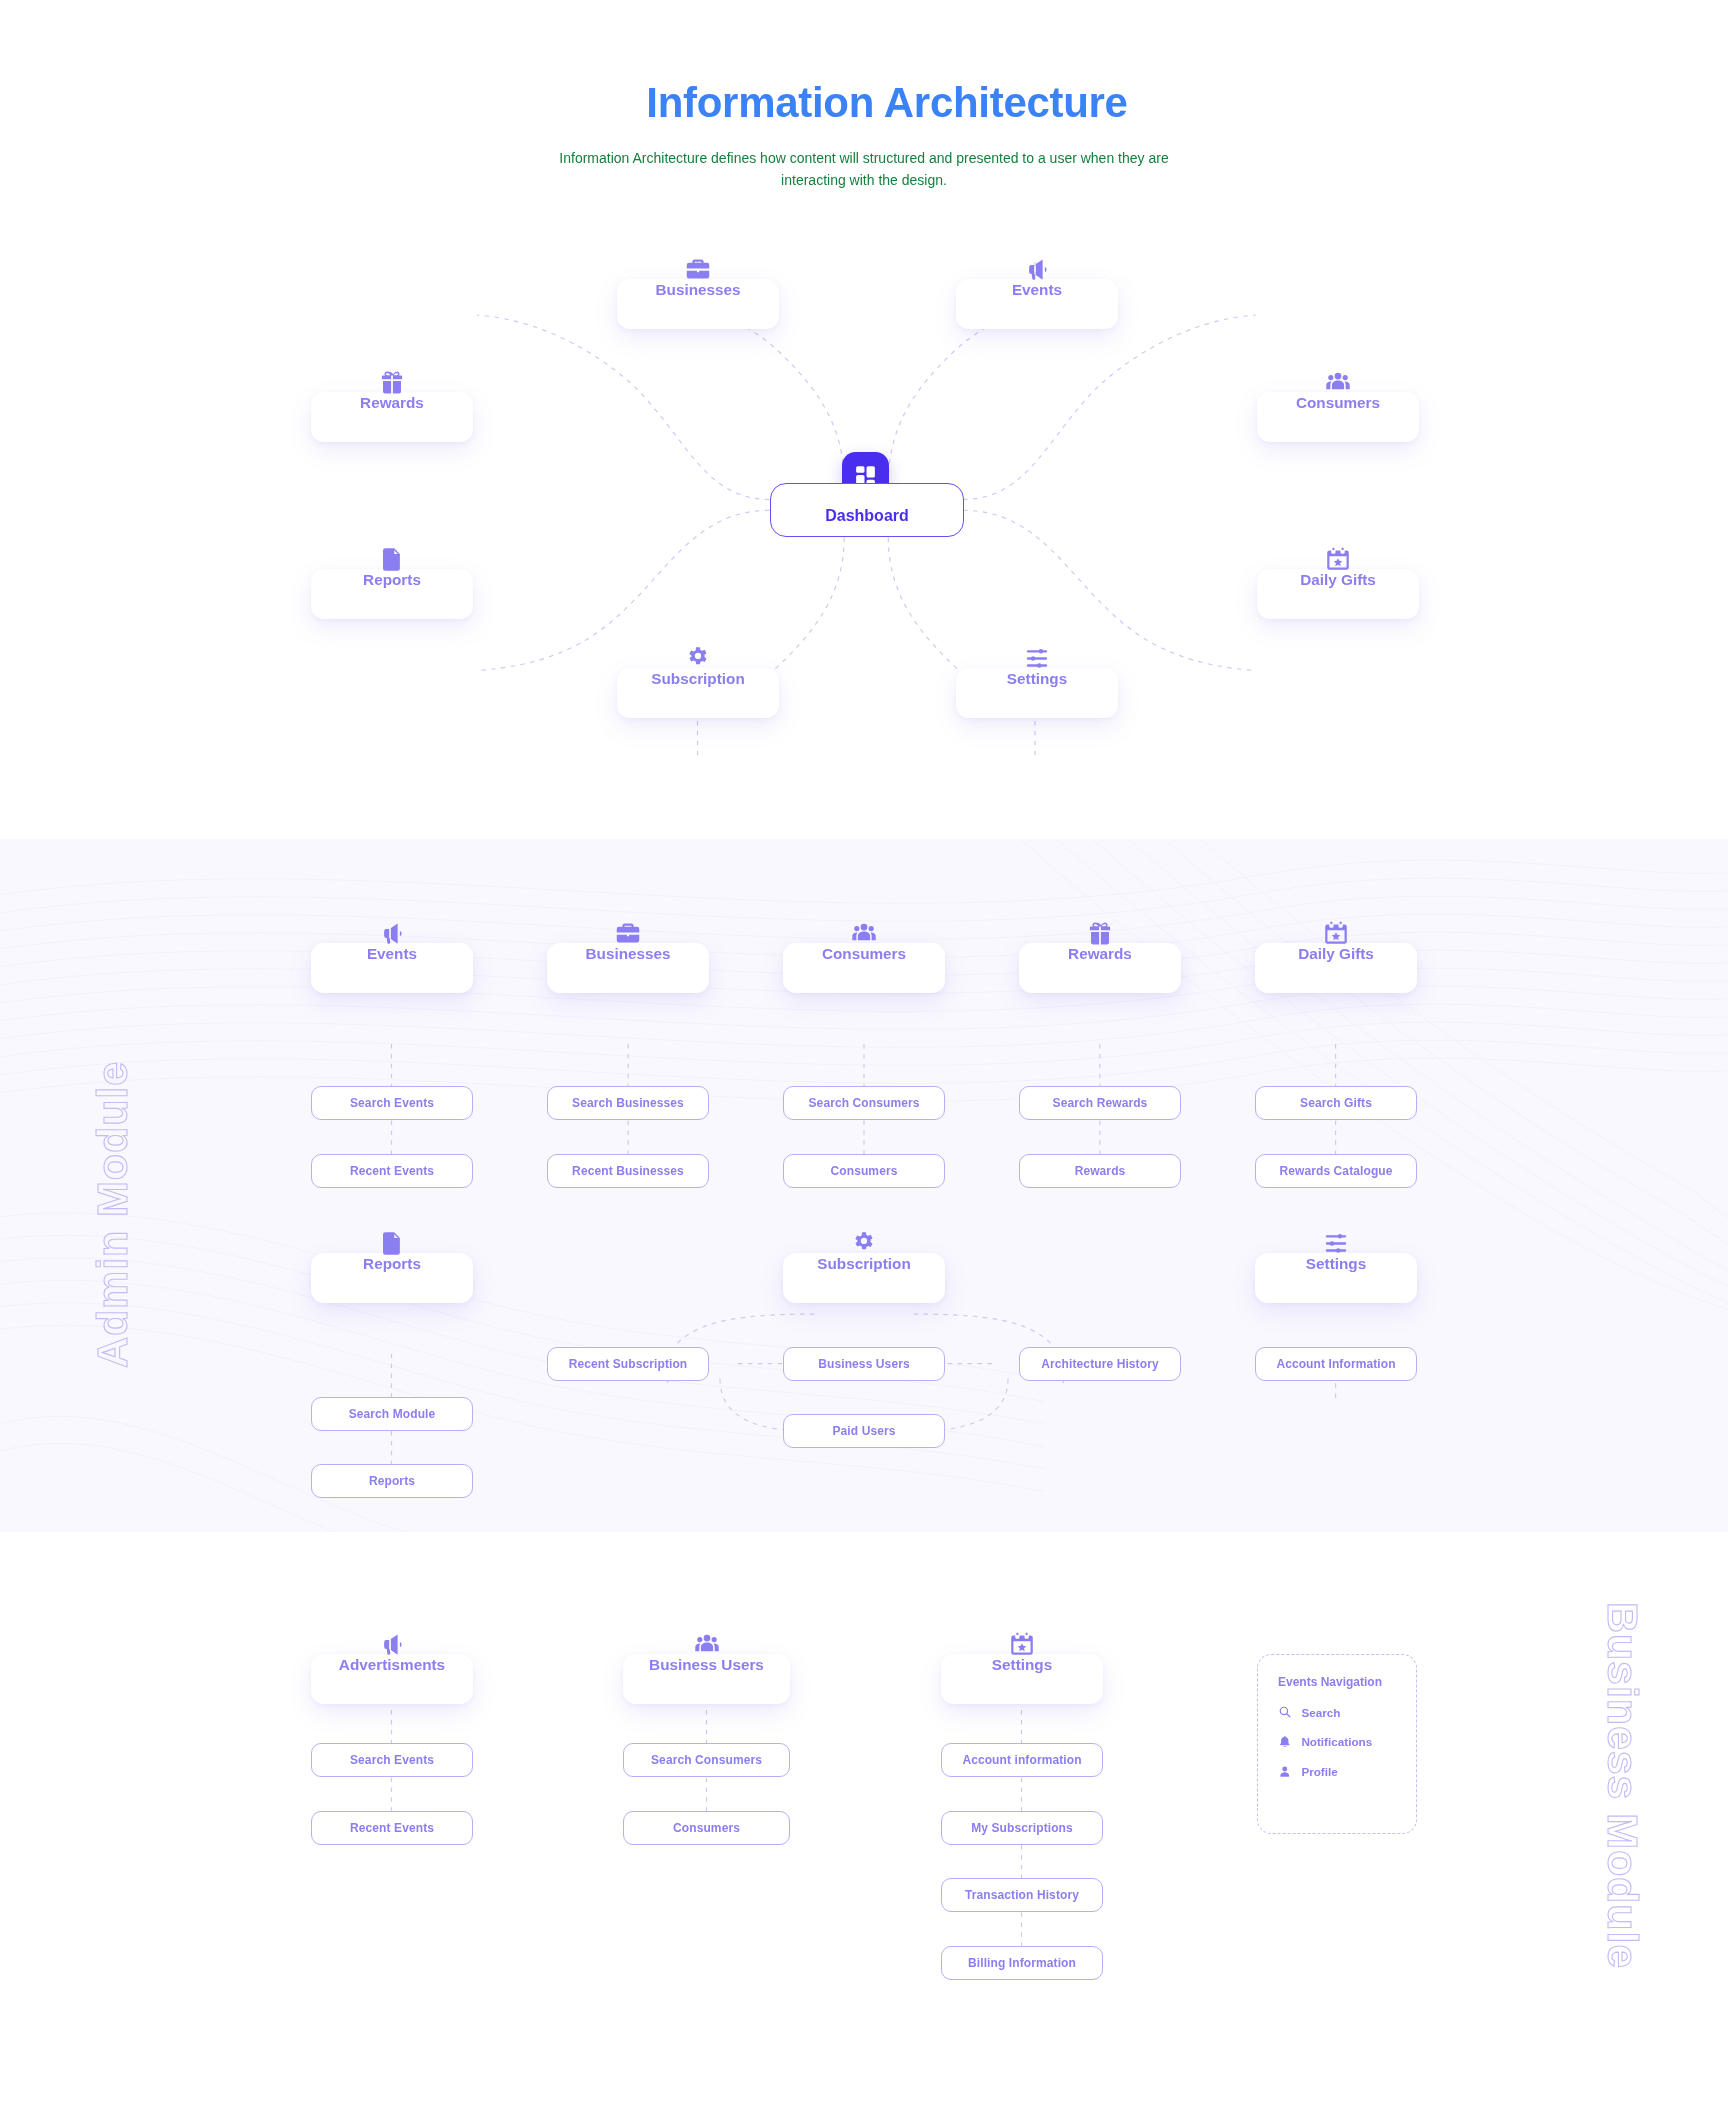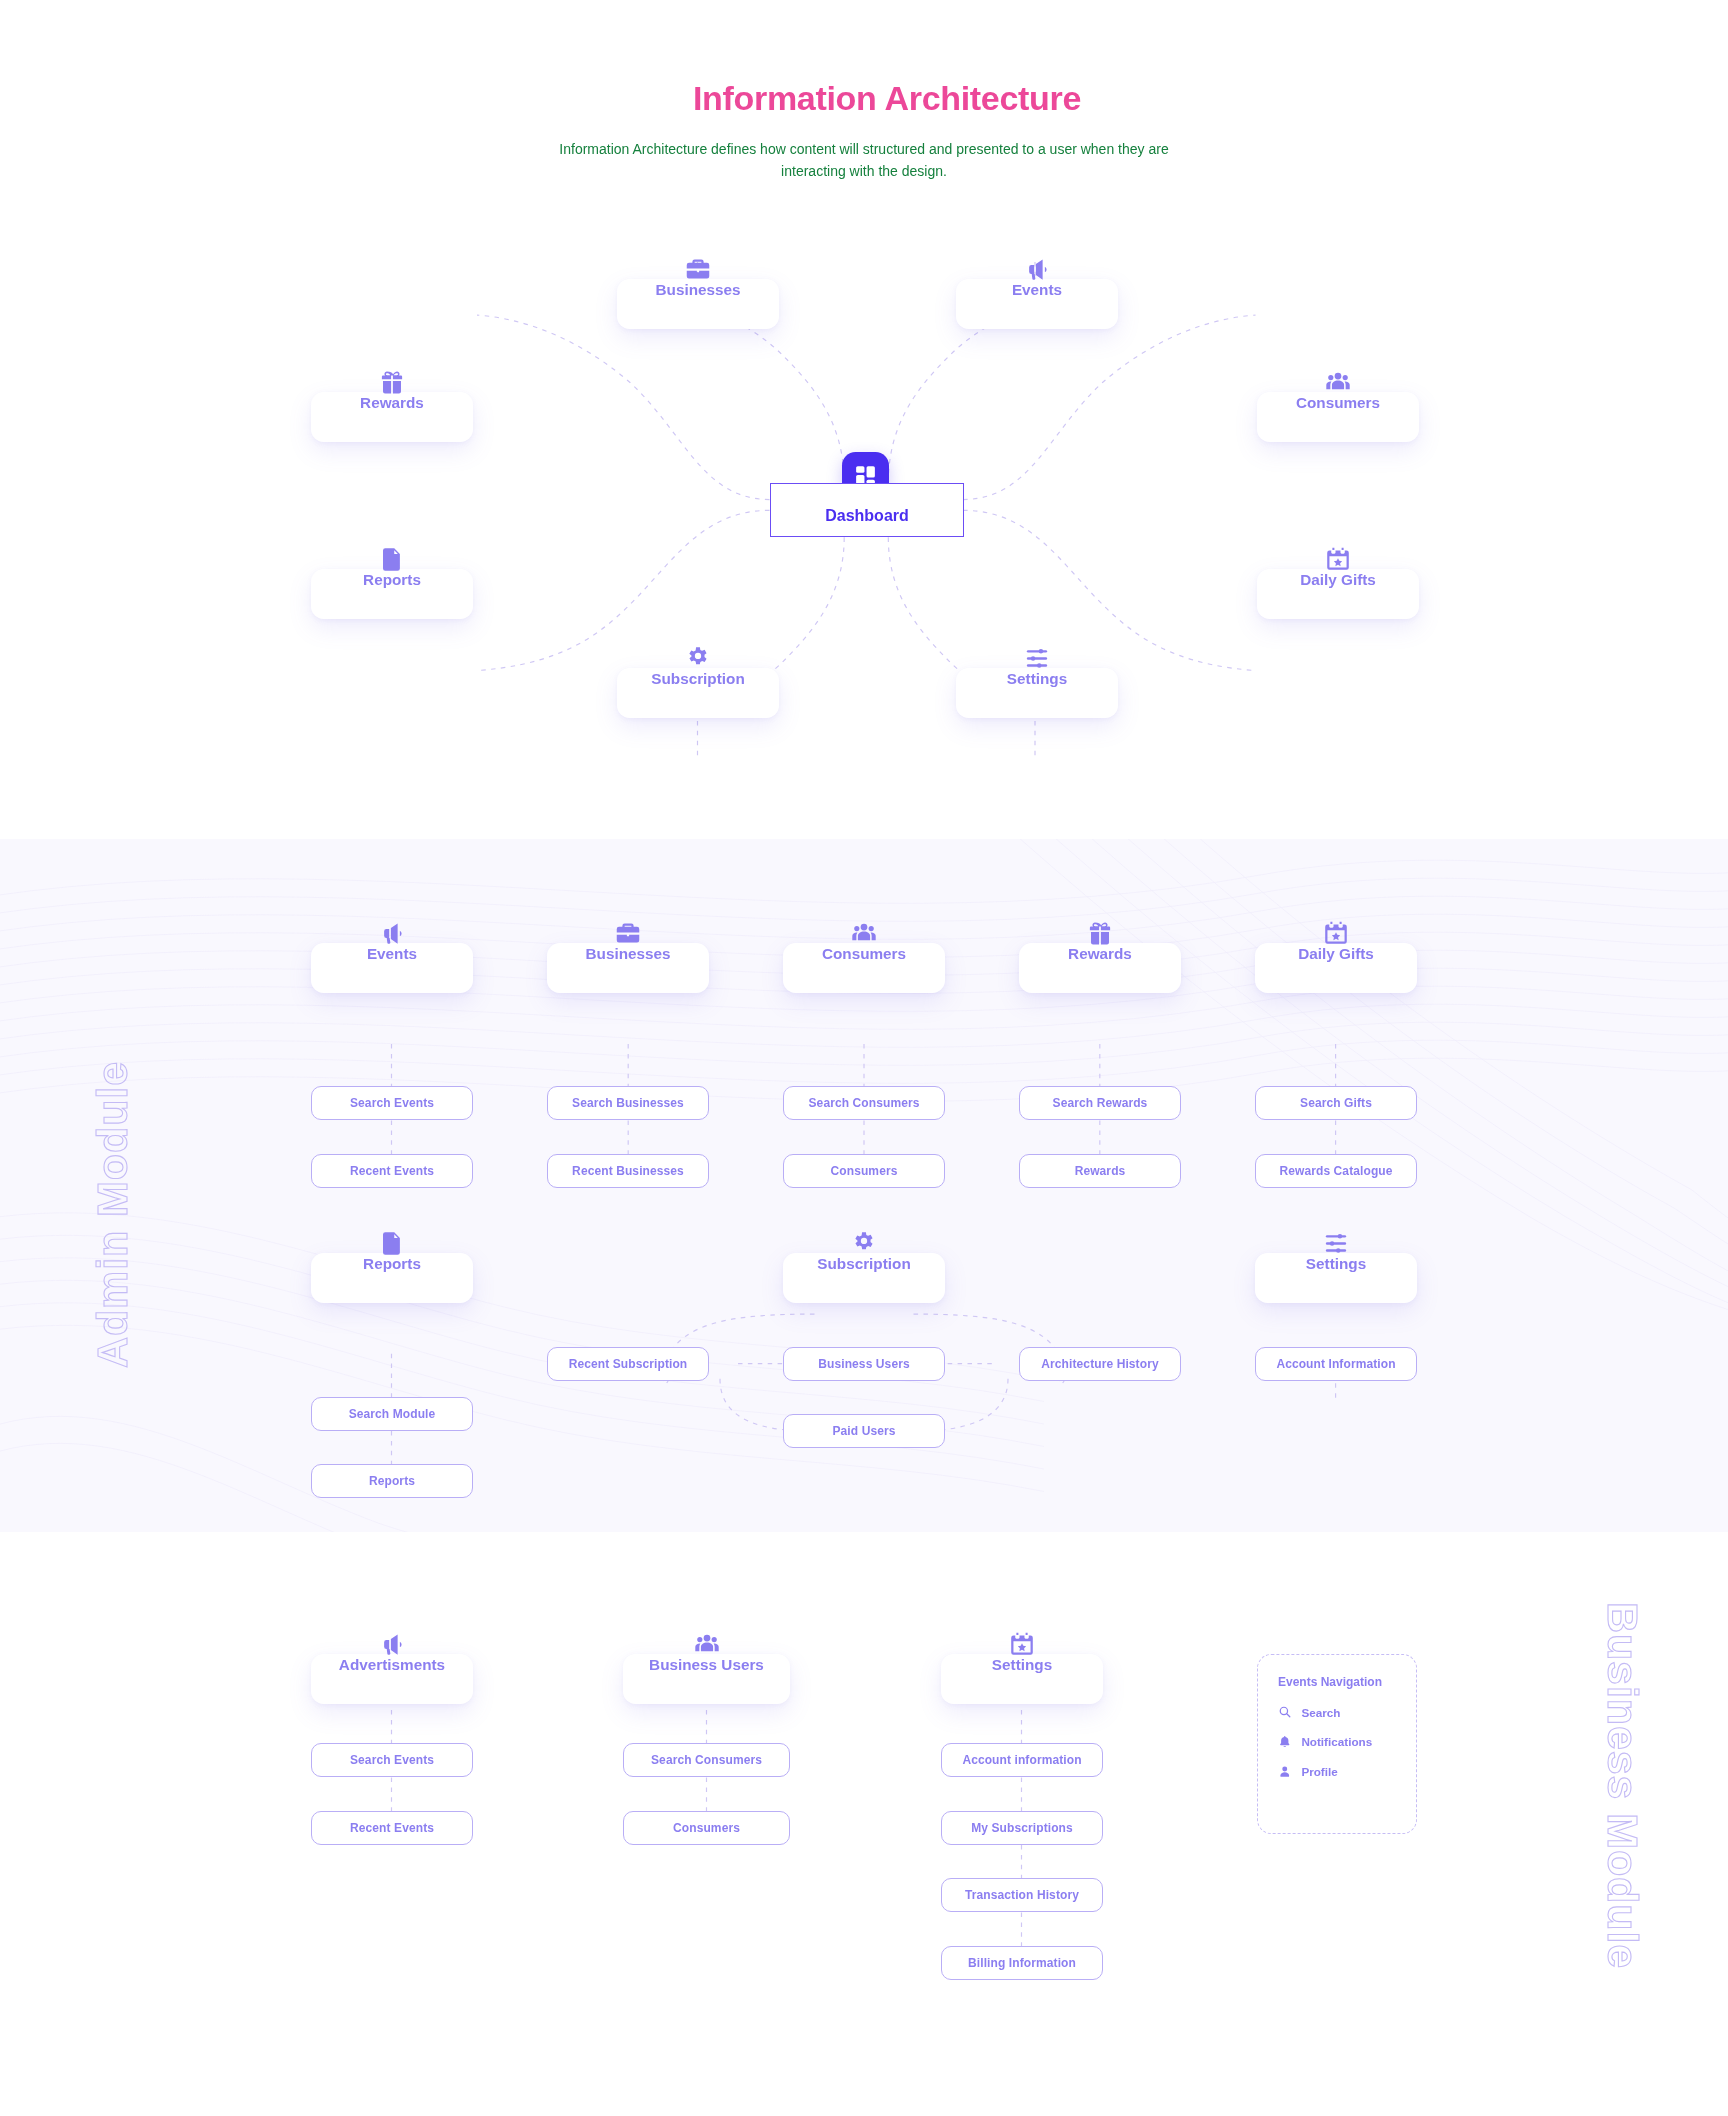--- a/index.html
+++ b/index.html
@@ -8,21 +8,21 @@
     height: 2116px;
     background: #ffffff;
     font-family: "Liberation Sans", sans-serif;
     overflow: hidden;
   }
   .page { position: relative; width: 1728px; height: 2116px; }
 
   
   .header { position: absolute; left: 0; top: 0; width: 1728px; text-align: center; }
   .title {
-    font-size: 34px; font-weight: 700; color: #ec4899; letter-spacing: -0.3px;
+    font-size: 42px; font-weight: 700; color: #3b82f6; letter-spacing: -0.3px;
     margin-top: 79px;
     margin-left: 46px;
   }
   .subtitle {
     font-size: 14px; color: #15803d; line-height: 1.6; margin-top: 20px;
     width: 639px; margin-left: auto; margin-right: auto;
   }
 
   
   .band-admin {
@@ -59,21 +59,21 @@
     height: 34px;
   }
   .pill .lbl {
     font-size: 12px; font-weight: 700; color: #8b7ef0; white-space: nowrap;
     letter-spacing: 0.1px;
   }
 
   
   .dash-card {
     position: absolute; left: 770px; top: 483px; width: 194px; height: 54px;
-    background: #ffffff; border: 1.4px solid #6b4df5; border-radius: 0;
+    background: #ffffff; border: 1.4px solid #6b4df5; border-radius: 16px;
     display: flex; align-items: flex-end; justify-content: center; padding-bottom: 10.8px;
   }
   .dash-card .lbl { font-size: 16px; font-weight: 700; color: #4a2ef0; }
   .dash-ico {
     position: absolute; left: 842px; top: 452px; width: 47px; height: 47px;
     background: #4a2ef0; border-radius: 13.5px;
     display: flex; align-items: center; justify-content: center;
     box-shadow: 0 5.4px 14.4px rgba(74,46,240,0.25);
   }
   .dash-ico svg { width: 25px; height: 25px; }

